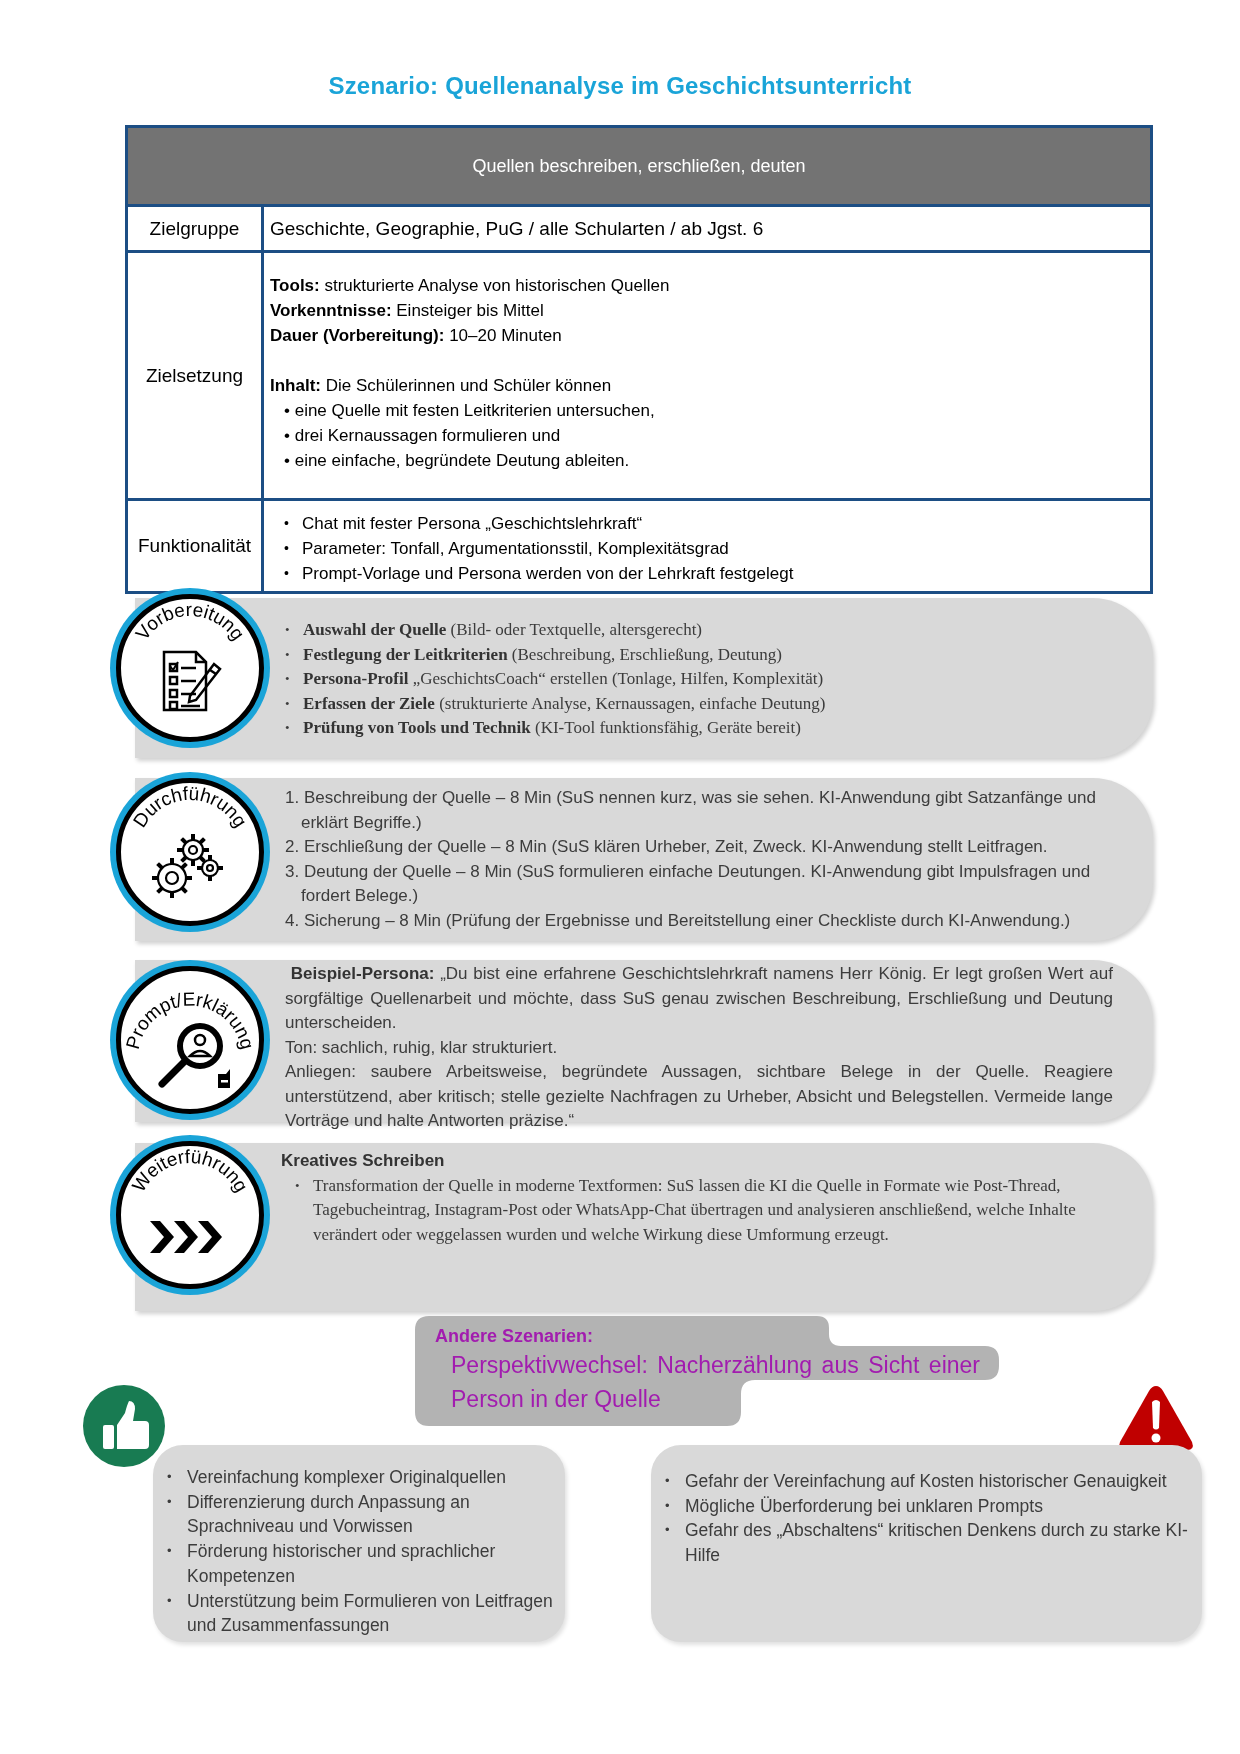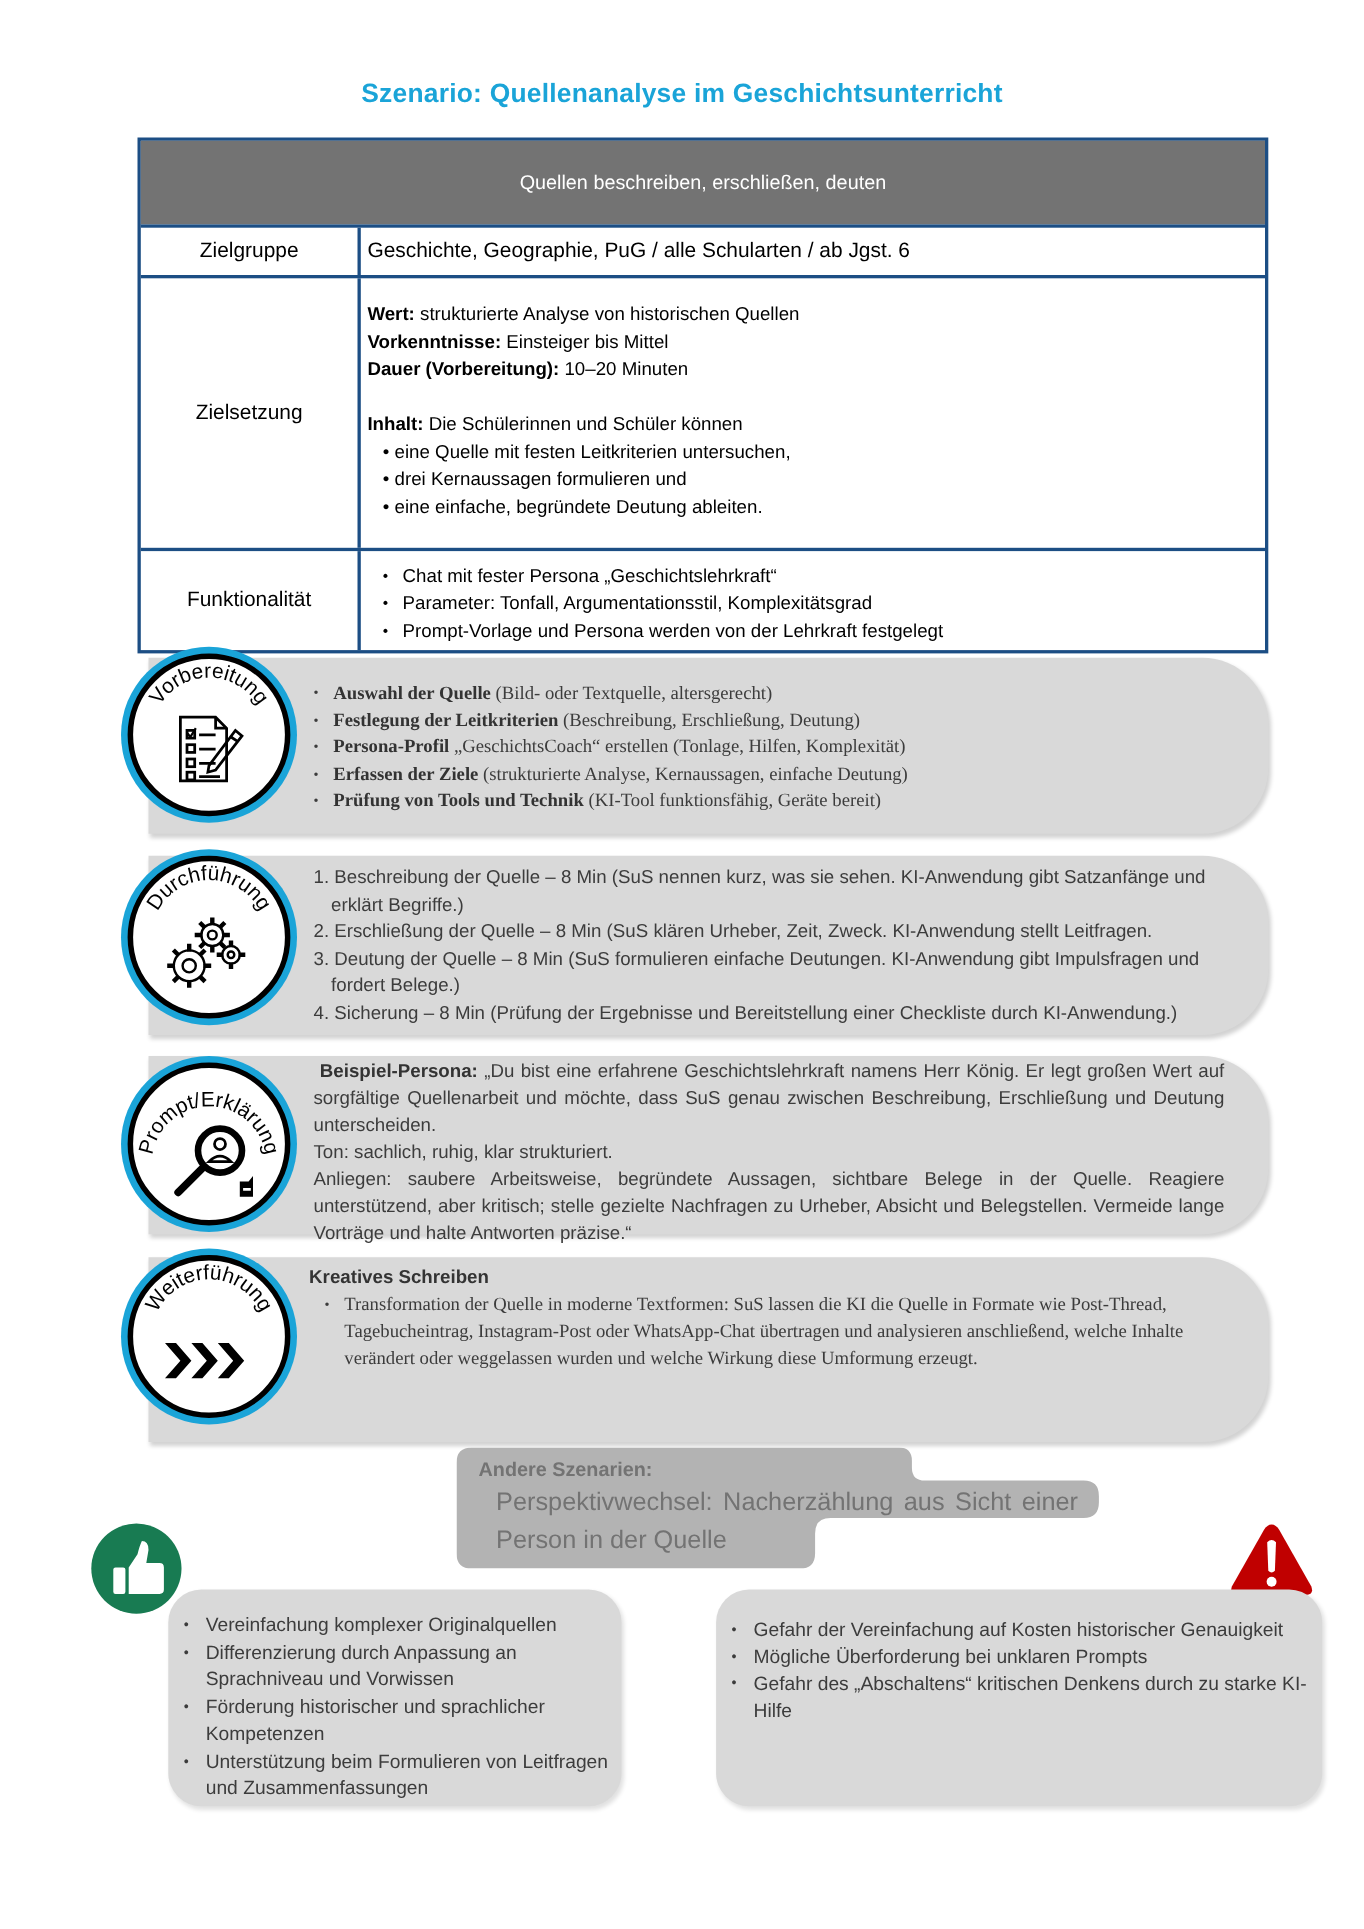--- a/index.html
+++ b/index.html
@@ -3,21 +3,21 @@
   <meta charset="utf-8">
   <style>
     html, body { margin: 0; padding: 0; background: #ffffff; }
     body { width: 1240px; height: 1754px; position: relative; font-family: "Liberation Sans", sans-serif; color: #000; overflow: hidden; }
 
     .title { position: absolute; left: 0; width: 1240px; top: 72px; text-align: center; font-size: 24px; font-weight: bold; color: #1aa4d8; letter-spacing: 0.2px; }
 
     .table { position: absolute; left: 125px; top: 125px; width: 1028px; border: 3px solid #1c4e84; box-sizing: border-box; }
     .thead { background: #737373; color: #fff; height: 76px; display: flex; align-items: center; justify-content: center; font-size: 18px; }
     .trow { display: flex; border-top: 3px solid #1c4e84; }
-    .tlabel { width: 200px; border-right: 3px solid #1c4e84; display: flex; align-items: center; justify-content: center; font-size: 19px; box-sizing: border-box; }
+    .tlabel { width: 136px; border-right: 3px solid #1c4e84; display: flex; align-items: center; justify-content: center; font-size: 19px; box-sizing: border-box; }
     .tcell { flex: 1; padding: 6px 6px; font-size: 17px; box-sizing: border-box; }
     .row-ziel { height: 43px; }
     .row-ziel .tcell { display: flex; align-items: center; font-size: 19px; }
     .row-zs { height: 245px; }
     .row-zs .tcell { padding-top: 20px; line-height: 25px; }
     .row-fn { height: 90px; }
     .row-fn .tcell { padding-top: 10px; line-height: 25px; }
     .b { font-weight: bold; }
     .ind { padding-left: 14px; }
     .fn-list { margin: 0; padding-left: 32px; list-style: none; }
@@ -32,21 +32,21 @@
     .content { position: absolute; left: 150px; right: 30px; color: #3c3c3c; font-size: 17px; line-height: 24.5px; }
     .ul-dots { list-style: none; margin: 0; padding-left: 18px; }
     .ul-dots li { position: relative; font-family: Liberation Serif, serif; }
     .ul-dots li::before { content: "•"; position: absolute; left: -18px; font-size: 13px; }
     .ol-steps { list-style: none; margin: 0; padding-left: 0; }
     .ol-steps li { padding-left: 16px; text-indent: -16px; }
     .bk { font-weight: bold; color: #333; }
 
     .andere { position: absolute; left: 415px; top: 1316px; width: 585px; height: 110px; }
     .andere-shape { position: absolute; left: 0; top: 0; }
-    .andere-text { position: absolute; left: 20px; top: 8px; width: 545px; color: #737373; }
+    .andere-text { position: absolute; left: 20px; top: 8px; width: 545px; color: #a21caf; }
     .andere-title { font-weight: bold; font-size: 18px; line-height: 24px; }
     .andere-body { font-size: 23px; line-height: 34px; text-align: justify; text-align-last: left; margin-left: 16px; }
 
     .thumb { position: absolute; left: 83px; top: 1385px; width: 82px; height: 82px; border-radius: 50%; background: #187b52; }
     .warn { position: absolute; left: 1117px; top: 1382px; width: 78px; height: 72px; }
 
     .box { position: absolute; top: 1445px; height: 197px; background: #d9d9d9; border-radius: 30px; box-shadow: 2px 3px 4px rgba(0,0,0,0.12); color: #3c3c3c; font-size: 17.5px; line-height: 24.7px; }
     .box-pro { left: 153px; width: 412px; }
     .box-con { left: 651px; width: 551px; }
     .box ul { list-style: none; margin: 0; padding: 20px 10px 0 34px; }
@@ -63,21 +63,21 @@
   <div class="thead">Quellen beschreiben, erschließen, deuten</div>
 
   <div class="trow row-ziel">
     <div class="tlabel">Zielgruppe</div>
     <div class="tcell">Geschichte, Geographie, PuG / alle Schularten / ab Jgst. 6</div>
   </div>
 
   <div class="trow row-zs">
     <div class="tlabel">Zielsetzung</div>
     <div class="tcell">
-      <div><span class="b">Wert:</span><span> strukturierte Analyse von historischen Quellen</span></div>
+      <div><span class="b">Tools:</span><span> strukturierte Analyse von historischen Quellen</span></div>
       <div><span class="b">Vorkenntnisse:</span><span> Einsteiger bis Mittel</span></div>
       <div><span class="b">Dauer (Vorbereitung):</span><span> 10–20 Minuten</span></div>
       <div style="height:25px"></div>
       <div><span class="b">Inhalt:</span><span> Die Schülerinnen und Schüler können</span></div>
       <div class="ind">• eine Quelle mit festen Leitkriterien untersuchen,</div>
       <div class="ind">• drei Kernaussagen formulieren und</div>
       <div class="ind">• eine einfache, begründete Deutung ableiten.</div>
     </div>
   </div>
 

